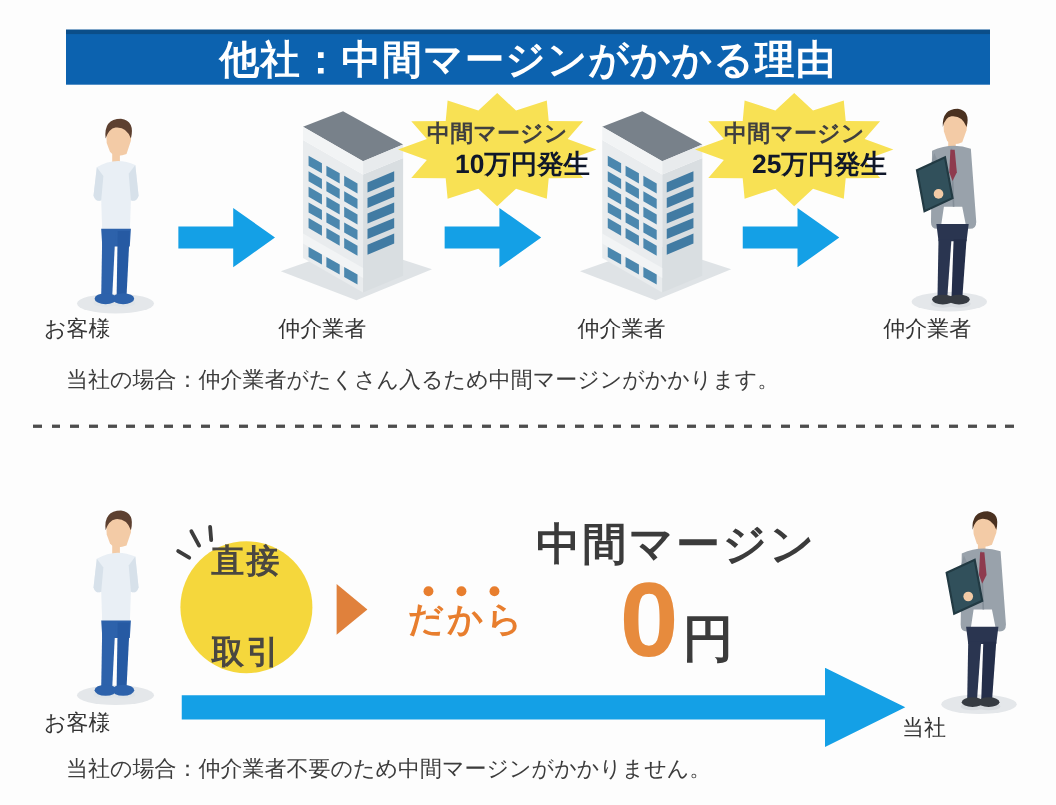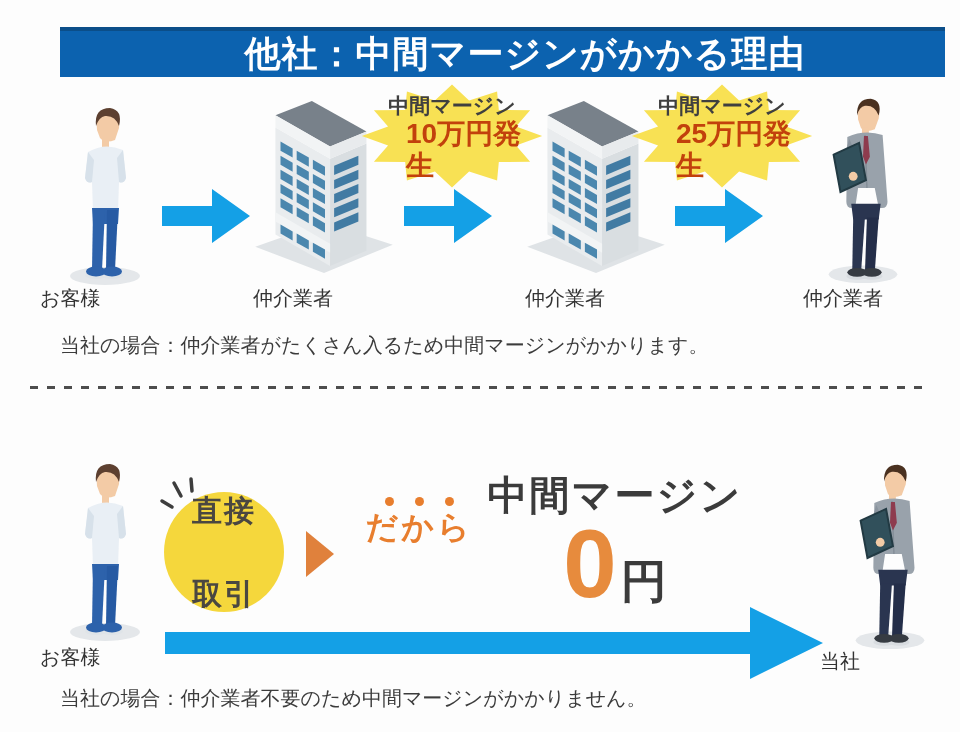--- a/index.html
+++ b/index.html
@@ -5,54 +5,54 @@
   html,body{margin:0;padding:0;background:#ffffff;}
   #canvas{
     position:relative;width:960px;height:732px;background:#fdfdfd;overflow:hidden;
     font-family:"Liberation Sans","DejaVu Sans",sans-serif;color:#3b3b3b;
   }
   .abs{position:absolute;}
   .banner{
     position:absolute;left:60px;width:840px;height:46px;
     background:#0c62af;border-top:4px solid #0b4e89;
     color:#ffffff;font-weight:bold;font-size:36px;letter-spacing:1px;
-    text-align:center;line-height:46px;white-space:nowrap;padding-left:45px;
+    text-align:center;line-height:46px;white-space:nowrap;
   }
   .actor-label{
     position:absolute;font-size:20px;font-weight:500;color:#333333;
     text-align:left;white-space:nowrap;
   }
   .caption{
     position:absolute;left:60px;font-size:20px;color:#3c3c3c;white-space:nowrap;
   }
   .divider{
     position:absolute;left:30px;top:386px;width:900px;height:3px;
     background:repeating-linear-gradient(90deg,#4d4d4d 0 8px,transparent 8px 17px);
   }
   .burst{position:absolute;width:184px;height:112px;z-index:3;}
   .burst svg{position:absolute;left:0;top:0;}
   .burst-text{
     position:absolute;left:0;top:0;width:100%;height:100%;
     display:flex;flex-direction:column;align-items:center;justify-content:center;
     padding-top:4px;box-sizing:border-box;
   }
   .burst-l1{font-size:21px;font-weight:bold;color:#3f3f3f;line-height:24px;}
-  .burst-l2{font-size:28px;font-weight:bold;color:#c2410c;line-height:32px;margin-left:46px;}
+  .burst-l2{font-size:24px;font-weight:bold;color:#0f172a;line-height:32px;margin-left:46px;}
   .badge-circle{
     position:absolute;left:164px;top:492px;width:120px;height:120px;border-radius:50%;
     background:#f5d73c;display:flex;flex-direction:column;align-items:center;justify-content:space-between;
     z-index:2;
   }
   .badge-line{font-size:30px;font-weight:bold;color:#4a4741;line-height:37px;letter-spacing:2px;}
   .orange-triangle{
     position:absolute;left:306px;top:531px;width:0;height:0;
     border-top:23px solid transparent;border-bottom:23px solid transparent;
     border-left:28px solid #e0813c;
   }
-  .dakara{position:absolute;left:360px;top:497px;width:118px;text-align:center;}
+  .dakara{position:absolute;left:360px;top:533px;width:118px;text-align:right;}
   .dakara-dots{display:flex;justify-content:center;gap:21px;margin-bottom:4px;}
   .dakara-dots i{width:9px;height:9px;border-radius:50%;background:#e87e2e;display:block;}
   .dakara-text{font-size:32px;font-weight:bold;color:#e87e2e;letter-spacing:3px;line-height:34px;}
   .zero-block{position:absolute;left:450px;top:472px;width:330px;text-align:center;}
   .zero-label{font-size:40px;font-weight:bold;color:#3b3b3b;letter-spacing:2px;line-height:46px;}
   .zero-line{display:flex;justify-content:center;align-items:baseline;margin-top:2px;}
   .zero-amount{font-size:96px;font-weight:bold;color:#e78b3d;line-height:88px;}
   .zero-unit{font-size:46px;font-weight:bold;color:#3b3b3b;margin-left:4px;}
 </style>
 </head>

